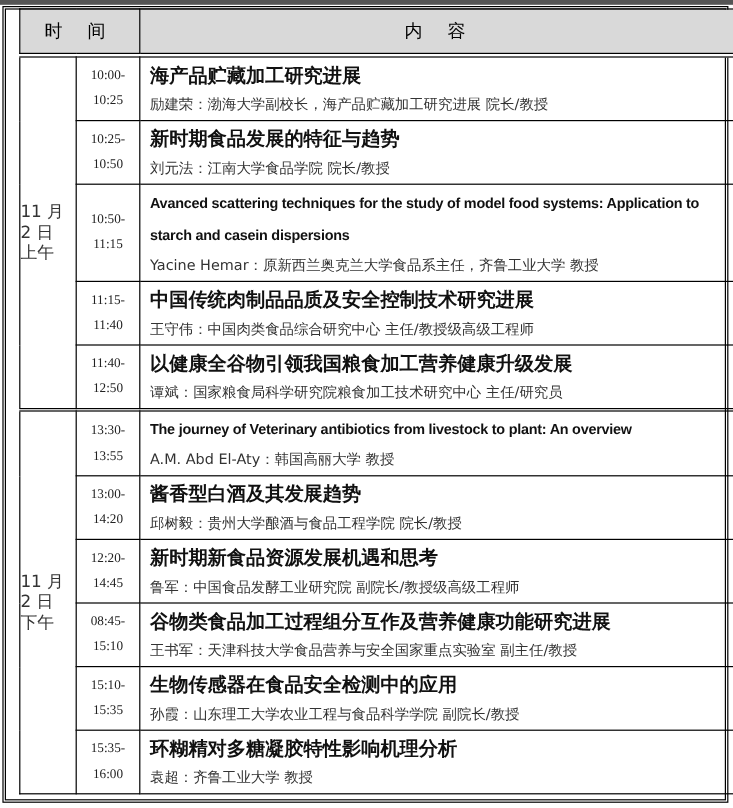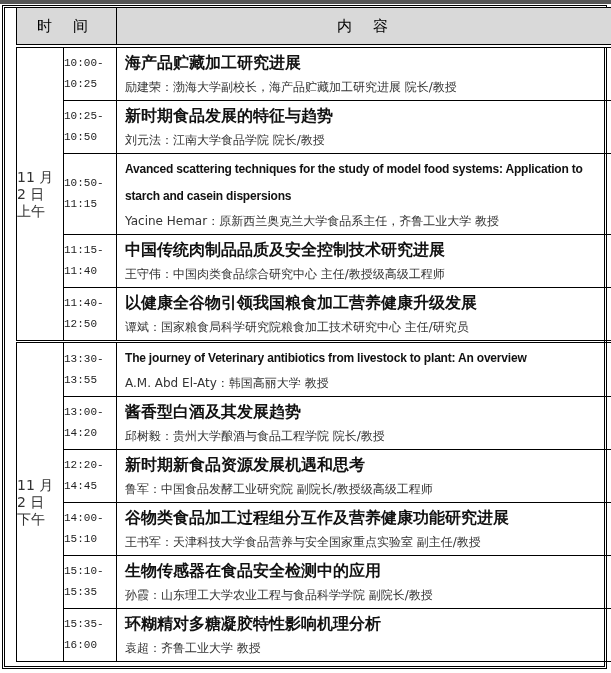--- a/index.html
+++ b/index.html
@@ -7,21 +7,21 @@
          font-family: "DejaVu Sans", sans-serif; }
   .topbar { position: absolute; left: 0; top: 0; width: 611px; height: 4px; background: #555555; }
   .frame { position: absolute; left: 2px; top: 5px; width: 605px; height: 664px;
            border: 3px double #000; box-sizing: border-box; }
   table { position: absolute; left: 16px; top: 7px; width: 601px; border-collapse: collapse; table-layout: fixed; }
   td, th { border: 1px solid #000; padding: 0; }
   th { background: #d9d9d9; height: 36px; font-weight: normal; font-size: 15px; letter-spacing: 8px; color: #000; }
   .hdr-sep td { height: 2px; border-left: none; border-right: none; background: #fff; }
   .day { width: 47px; text-align: left; font-size: 14px; line-height: 17px; color: #333; }
   .day span { display: block; }
-  .time { width: 53px; text-align: left; font-family: Liberation Mono, monospace; font-size: 11px; line-height: 21px; color: #222; }
+  .time { width: 53px; text-align: center; font-family: Liberation Serif, serif; font-size: 11px; line-height: 21px; color: #222; }
   .content { padding: 2px 0 2px 8px; vertical-align: top; margin-top: 32px; }
   .title-cn { font-family: "DejaVu Serif", serif; font-weight: bold; font-size: 16px; line-height: 26px; color: #111; white-space: nowrap; }
   .title-en { font-family: "Liberation Sans", sans-serif; font-weight: bold; font-size: 12px; line-height: 27px; color: #111; letter-spacing: -0.2px; }
   .speaker { font-size: 12px; line-height: 22px; color: #333; white-space: nowrap; }
   .r53 { height: 51px; }
   .r80 { height: 78px; }
 </style>
 </head>
 <body>
 
@@ -131,21 +131,21 @@
           <div>12:20-</div>
           <div>14:45</div>
         </td>
       <td class="content">
           <div class="title-cn">新时期新食品资源发展机遇和思考</div>
           <div class="speaker">鲁军：中国食品发酵工业研究院 副院长/教授级高级工程师</div>
         </td>
     </tr>
     <tr class="r53">
       <td class="time">
-          <div>14:00-</div>
+          <div>08:45-</div>
           <div>15:10</div>
         </td>
       <td class="content">
           <div class="title-cn">谷物类食品加工过程组分互作及营养健康功能研究进展</div>
           <div class="speaker">王书军：天津科技大学食品营养与安全国家重点实验室 副主任/教授</div>
         </td>
     </tr>
     <tr class="r53">
       <td class="time">
           <div>15:10-</div>

